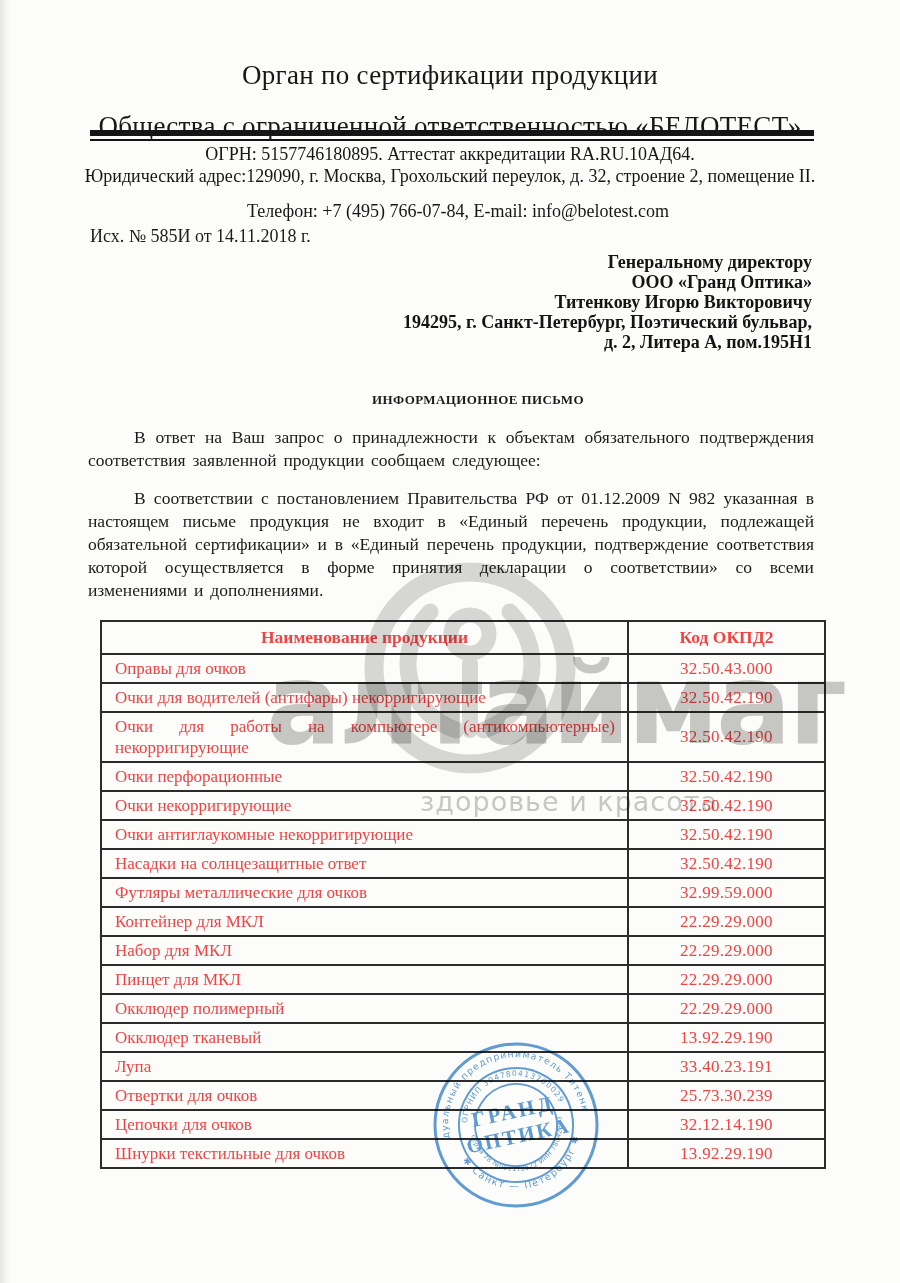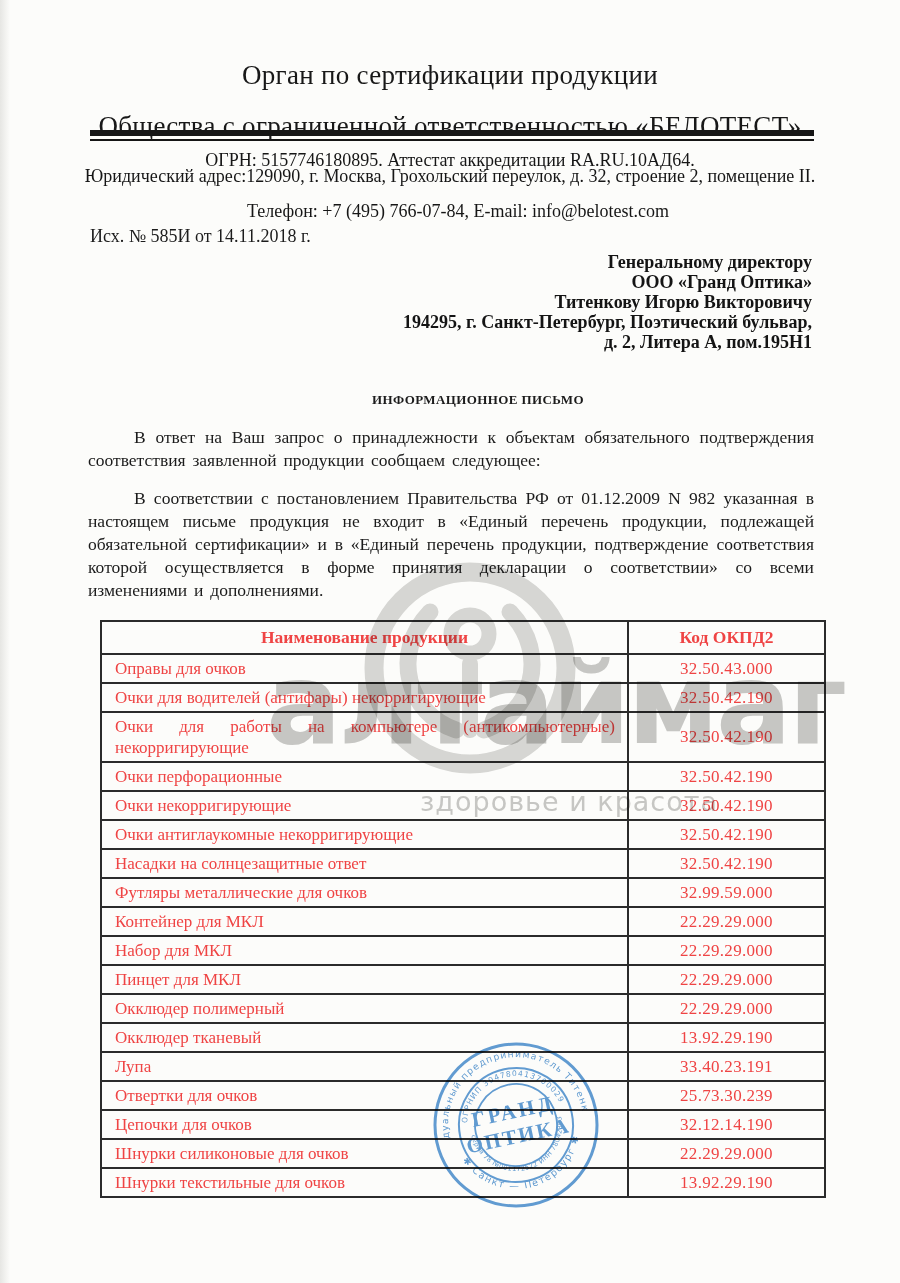--- a/index.html
+++ b/index.html
@@ -20,21 +20,21 @@
     background:linear-gradient(90deg,rgba(190,190,185,.35),rgba(190,190,185,0));
   }
   
   .org-line{position:absolute;left:0;width:900px;text-align:center;font-size:27px;letter-spacing:.3px;color:#181818;}
   .org-line1{top:60px;}
   .org-line2{top:95px;margin-top:16px;}
   .rule-wrap{position:absolute;left:90px;top:130px;width:724px;}
   .rule-thick{height:6px;background:#151515;}
   .rule-thin{height:2px;background:#151515;margin-top:3px;}
   .lh-line{position:absolute;left:0;width:900px;text-align:center;font-size:18px;color:#161616;}
-  .lh-ogrn{top:150px;font-family:Liberation Serif, serif;}
+  .lh-ogrn{top:144px;font-family:Liberation Serif, serif;}
   .lh-addr{top:166px;}
   .lh-contact{top:201px;padding-left:8px;}
   
   .reference{position:absolute;left:90px;top:226px;font-size:18px;}
   .recipient{position:absolute;right:88px;top:252px;text-align:right;font-weight:bold;font-size:18px;line-height:20px;color:#141414;}
   
   .doc-title{position:absolute;left:0;top:392px;width:900px;text-align:center;font-weight:bold;font-size:13px;letter-spacing:.4px;margin-left:28px;}
   .para{position:absolute;left:88px;width:726px;font-size:17.5px;line-height:23px;text-align:justify;text-indent:46px;word-spacing:2.5px;color:#1b1b1b;}
   .para1{top:426px;}
   .para2{top:487px;}
@@ -168,24 +168,20 @@
           <td class="name-cell">Лупа</td>
           <td class="code-cell">33.40.23.191</td>
         </tr>
         <tr>
           <td class="name-cell">Отвертки для очков</td>
           <td class="code-cell">25.73.30.239</td>
         </tr>
         <tr>
           <td class="name-cell">Цепочки для очков</td>
           <td class="code-cell">32.12.14.190</td>
-        </tr>
-        <tr>
-          <td class="name-cell">Шнурки силиконовые для очков</td>
-          <td class="code-cell">22.29.29.000</td>
         </tr>
         <tr>
           <td class="name-cell">Шнурки текстильные для очков</td>
           <td class="code-cell">13.92.29.190</td>
         </tr>
       </tbody>
   </table>
 
   <svg class="wm wm-logo" viewBox="-118 -118 236 236">
     <g stroke="#b9b9b7" fill="none" stroke-linecap="round">

